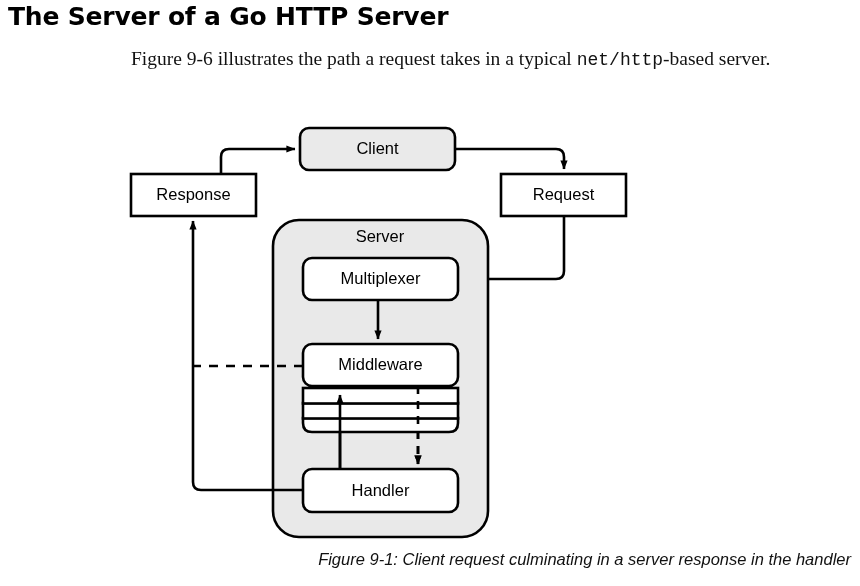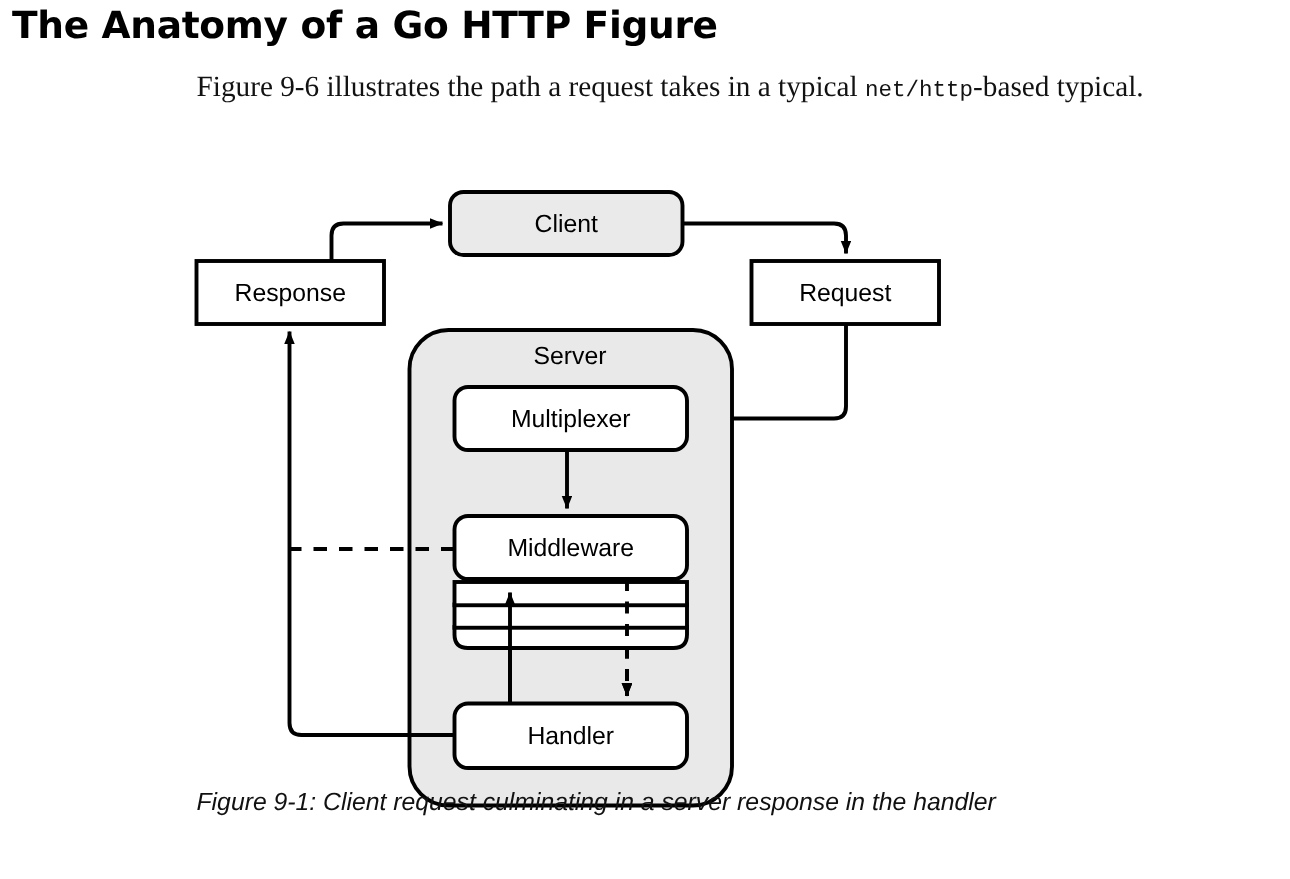--- a/index.html
+++ b/index.html
@@ -34,33 +34,34 @@
     left: 131px;
     top: 45px;
     width: 712px;
     font-family: "Liberation Serif", serif;
     font-size: 19.5px;
     line-height: 27px;
     color: #121212;
   }
   #body-paragraph .mono {
     font-family: "Liberation Mono", monospace;
-    font-size: 15px;
+    font-size: 18px;
   }
 
   #figure-caption {
     position: absolute;
     left: 131px;
-    top: 526px;
+    top: 550px;
     width: 720px;
     font-family: "Liberation Sans", sans-serif;
     font-style: italic;
     font-size: 16.5px;
     color: #111111;
     white-space: nowrap;
+    text-align: right;
   }
 
   
   #figure {
     position: absolute;
     left: 0;
     top: 112px;
     width: 860px;
     height: 432px;
   }
@@ -70,23 +71,23 @@
     font-family: "Liberation Sans", sans-serif;
     font-size: 16.5px;
     fill: #000000;
     text-anchor: middle;
     dominant-baseline: middle;
   }
 </style>
 </head>
 <body>
 
-<div id="page-title">The Anatomy of a Go HTTP Figure</div>
+<div id="page-title">The Server of a Go HTTP Server</div>
 
-<div id="body-paragraph"><span>Figure 9-6 illustrates the path a request takes in a typical </span><span class="mono">net/http</span><span>-based typical.</span></div>
+<div id="body-paragraph"><span>Figure 9-6 illustrates the path a request takes in a typical </span><span class="mono">net/http</span><span>-based server.</span></div>
 
 <div id="figure">
 <svg width="860" height="432" viewBox="0 0 860 432" xmlns="http://www.w3.org/2000/svg">
 
   <defs>
     <marker id="arrowEnd" markerWidth="10" markerHeight="10" refX="8.6" refY="3.6" orient="auto" markerUnits="userSpaceOnUse">
       <path d="M0,0 L9,3.6 L0,7.2 Z" fill="#000000"></path>
     </marker>
   </defs>
 

